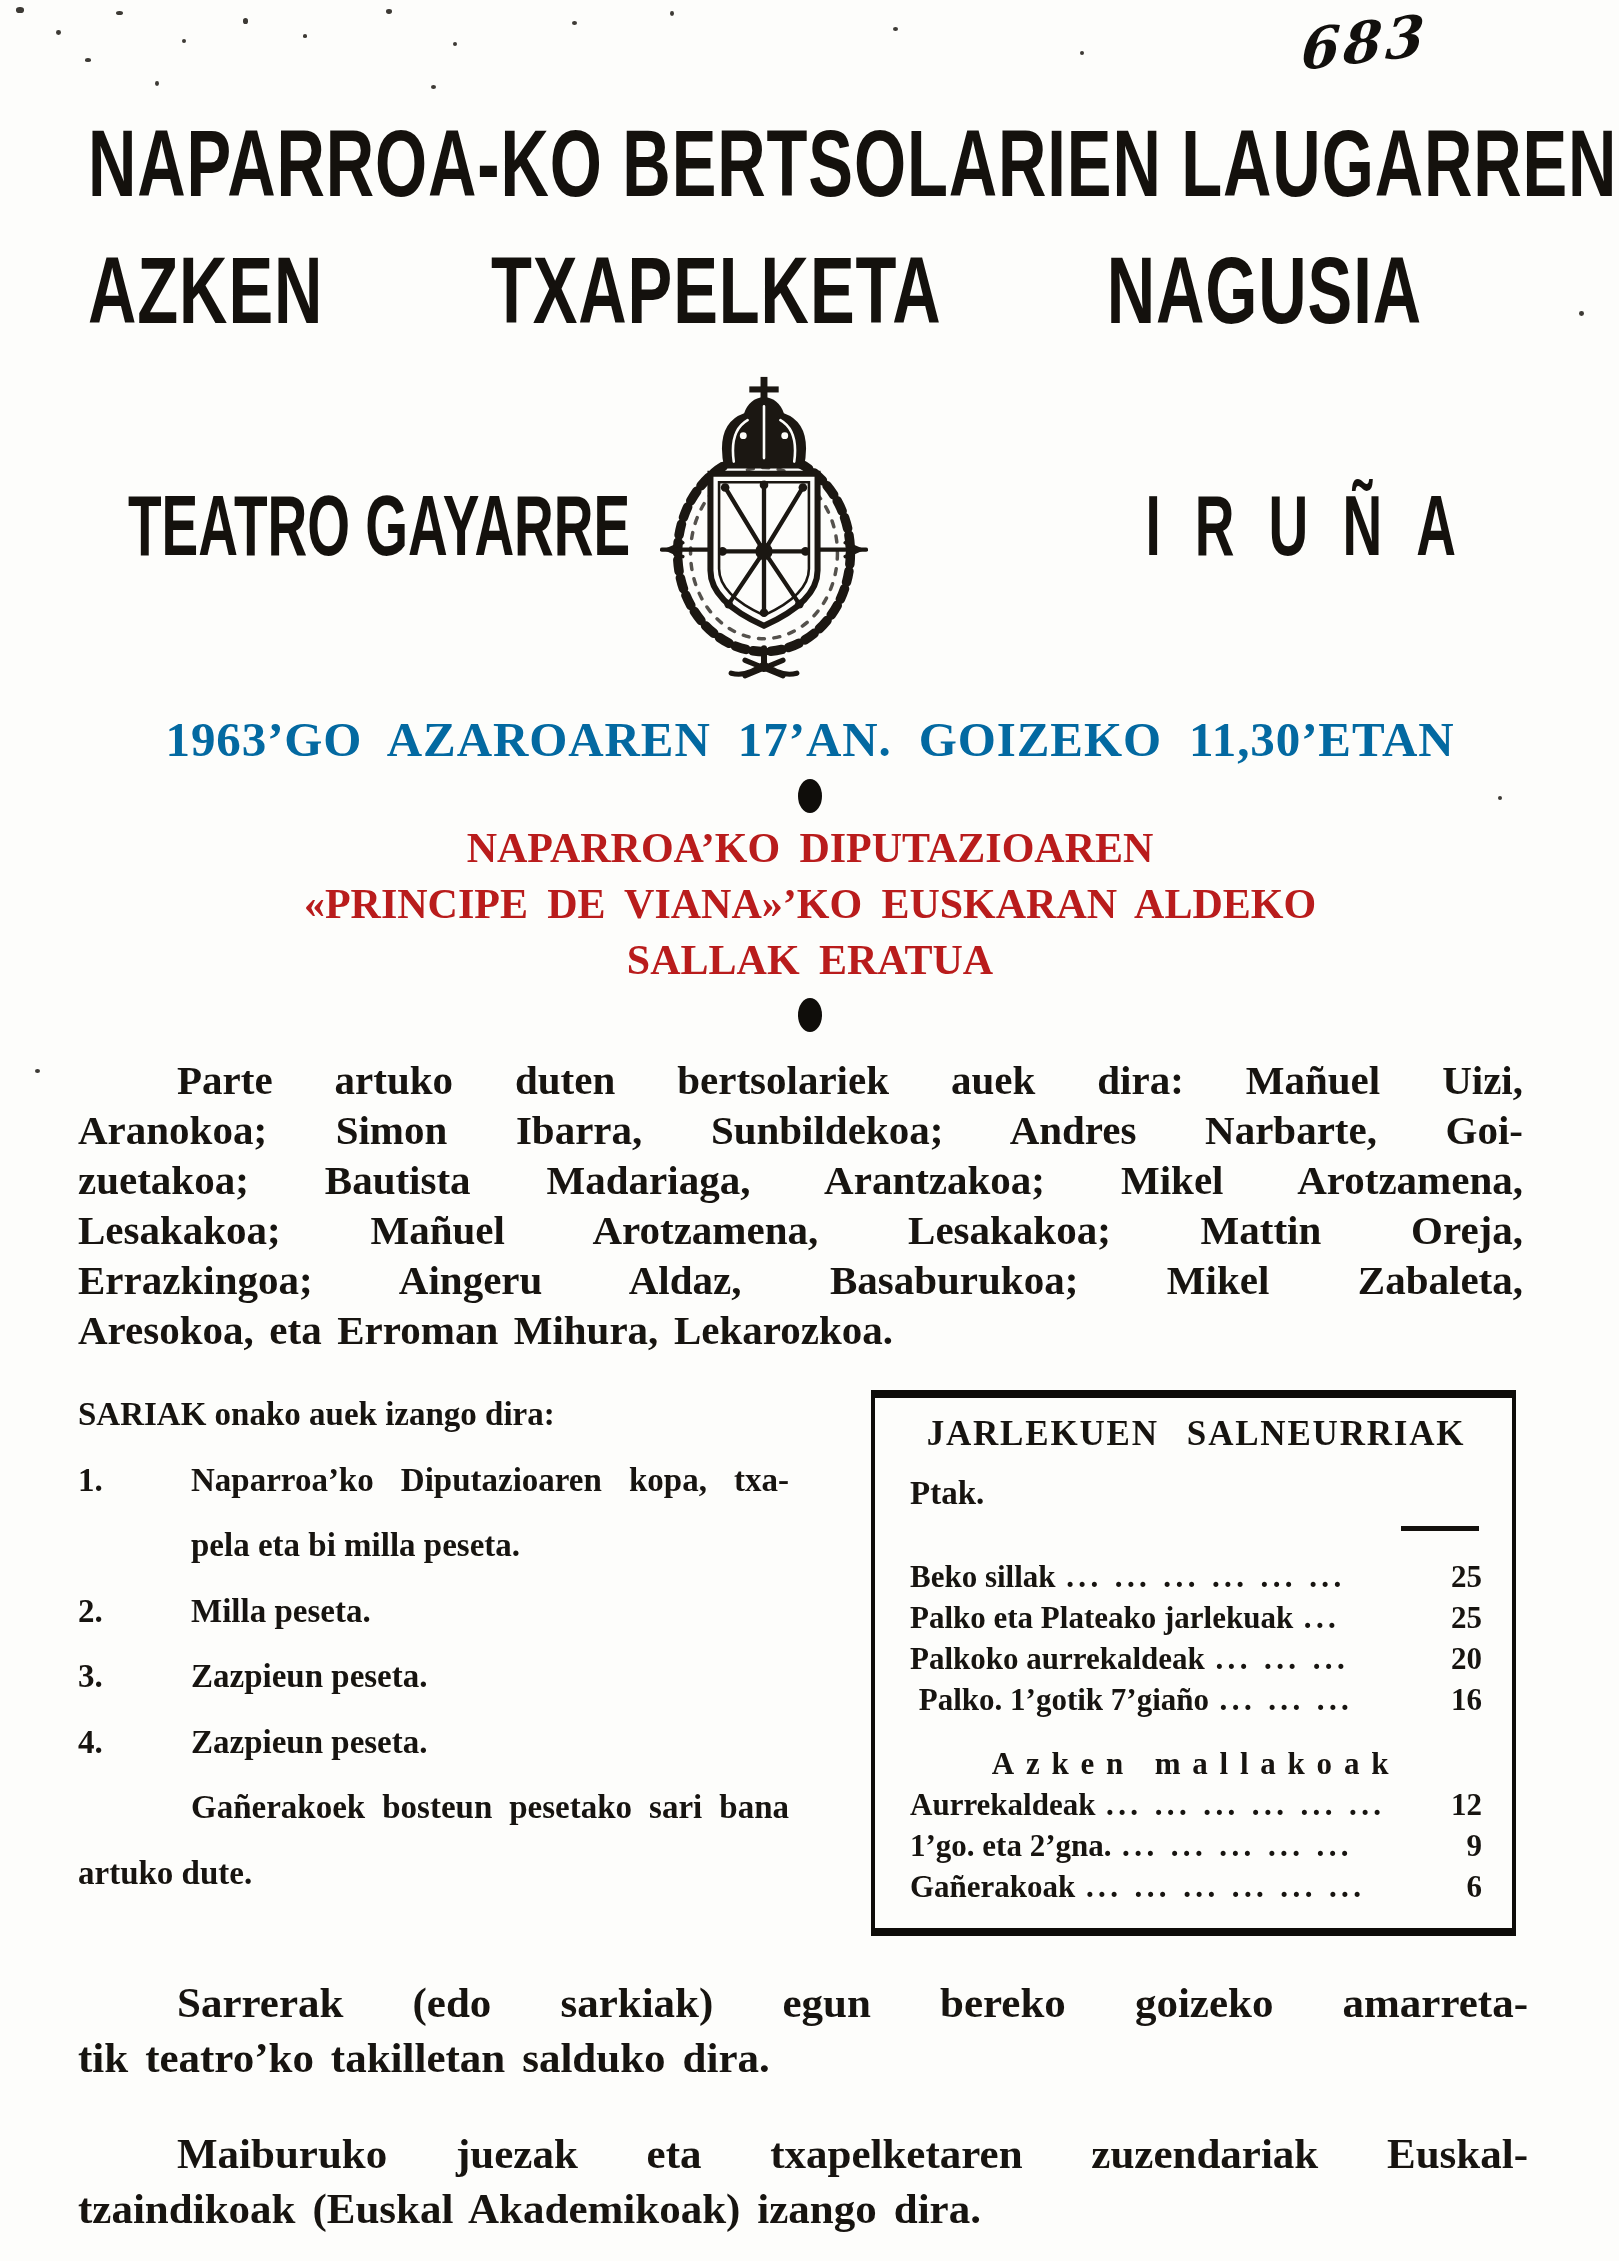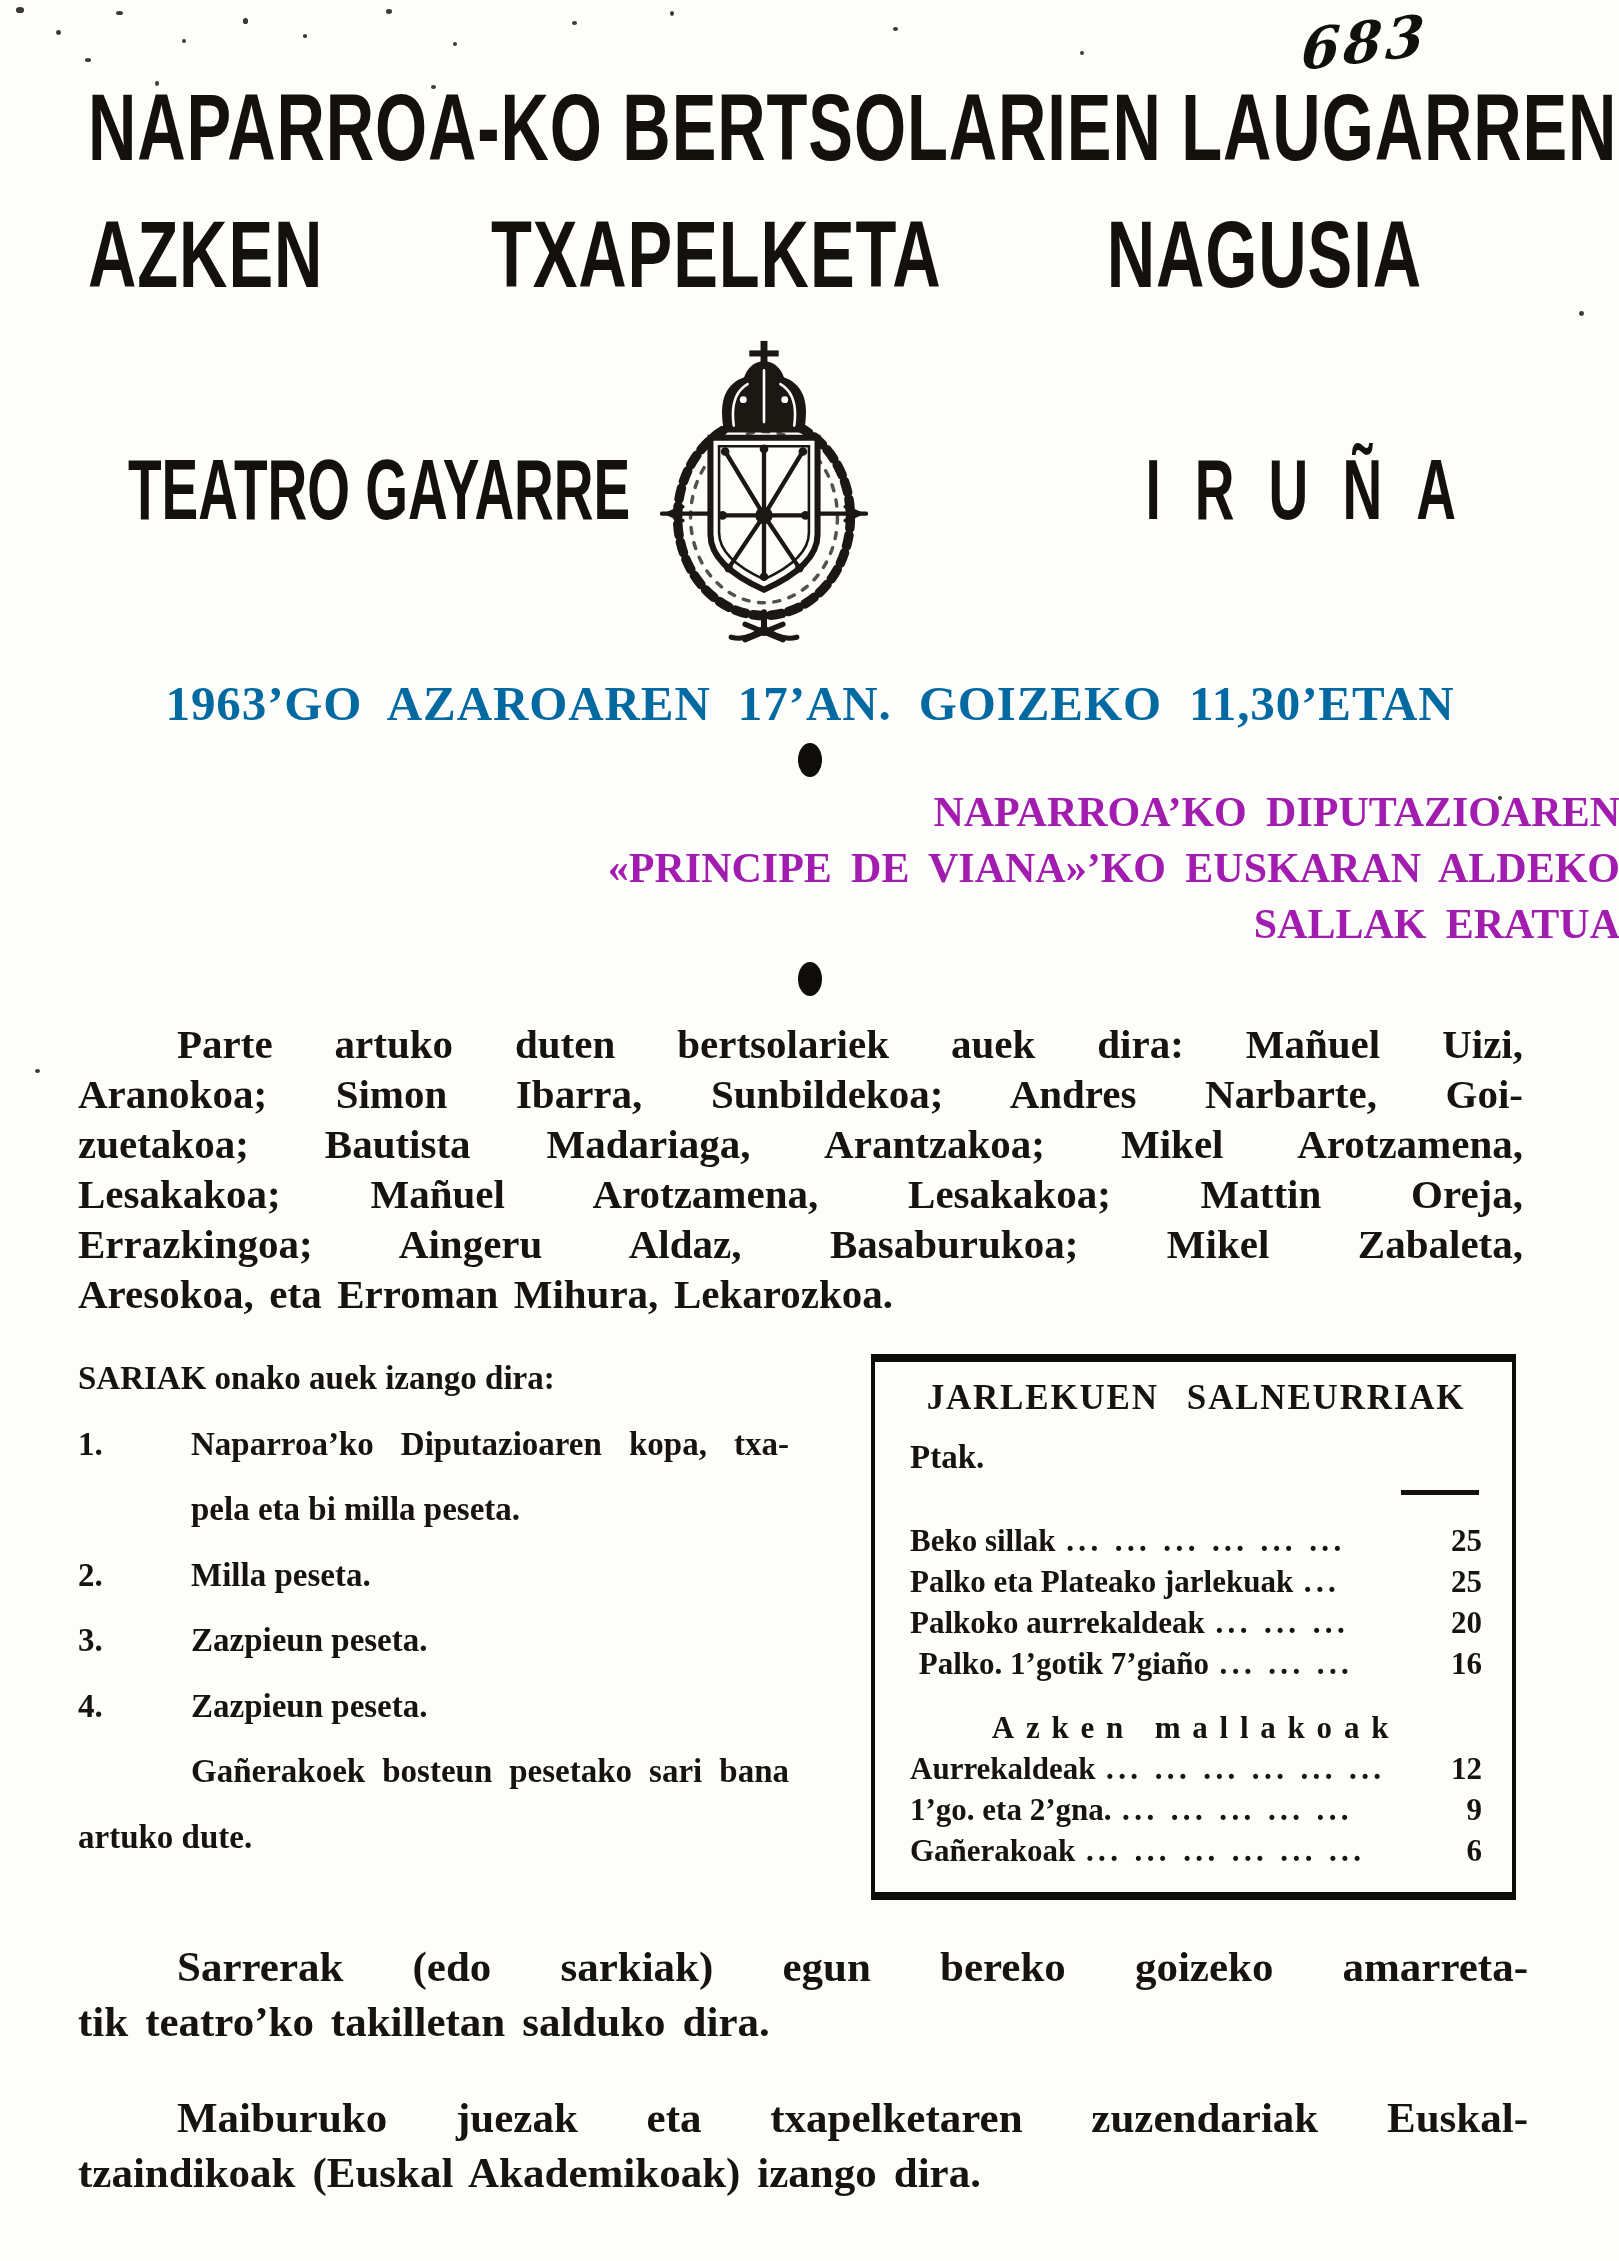--- a/index.html
+++ b/index.html
@@ -19,21 +19,21 @@
   
   .handnum{
     position:absolute;top:8.8px;right:192px;
     font-family:"DejaVu Serif",serif;
     font-style:italic;font-weight:700;font-size:56px;
     transform:rotate(-7deg) skewX(-10deg);
     letter-spacing:3.5px;color:#12100d;
   }
 
   
-  .titles{padding:80px 85px 0 88px;}
+  .titles{padding:116px 85px 0 88px;}
   .tline{
     font-family:"Liberation Sans","DejaVu Sans",sans-serif;
     font-weight:900;font-size:67px;letter-spacing:0.9px;
     text-align:justify;-moz-text-align-last:justify;text-align-last:justify;
     transform:scaleY(1.42);transform-origin:50% 20%;
     height:97px;white-space:nowrap;display:block;color:#14110d;
   }
   .tline.t2{margin-top:30px;padding-right:113px;}
 
   
@@ -47,21 +47,21 @@
   .emblem{margin-left:30px;flex:0 0 auto;}
 
   
   .dateline{
     margin-top:30px;text-align:center;
     font-size:49px;letter-spacing:0.9px;word-spacing:14px;color:#0369a1;
   }
   .dot{width:24px;height:34px;background:#0f0d0a;border-radius:50%;margin:10.6px auto 7px auto;}
 
   
-  .org{line-height:56px;text-align:right;font-size:42px;word-spacing:8.8px;color:#a21caf;}
+  .org{line-height:56px;text-align:center;font-size:42px;word-spacing:8.8px;color:#b91c1c;}
 
   
   .parts{margin:23px 97px 0 78px;font-size:41px;line-height:50px;word-spacing:5.3px;}
   .pline{text-align:justify;-moz-text-align-last:justify;text-align-last:justify;}
   .pline.first{padding-left:99px;}
   .pline.last{text-align:left;text-align-last:left;}
 
   
   .cols{display:flex;justify-content:space-between;margin:35px 104px 0 78px;}
   .prizes{width:711px;font-size:33px;line-height:39px;}

